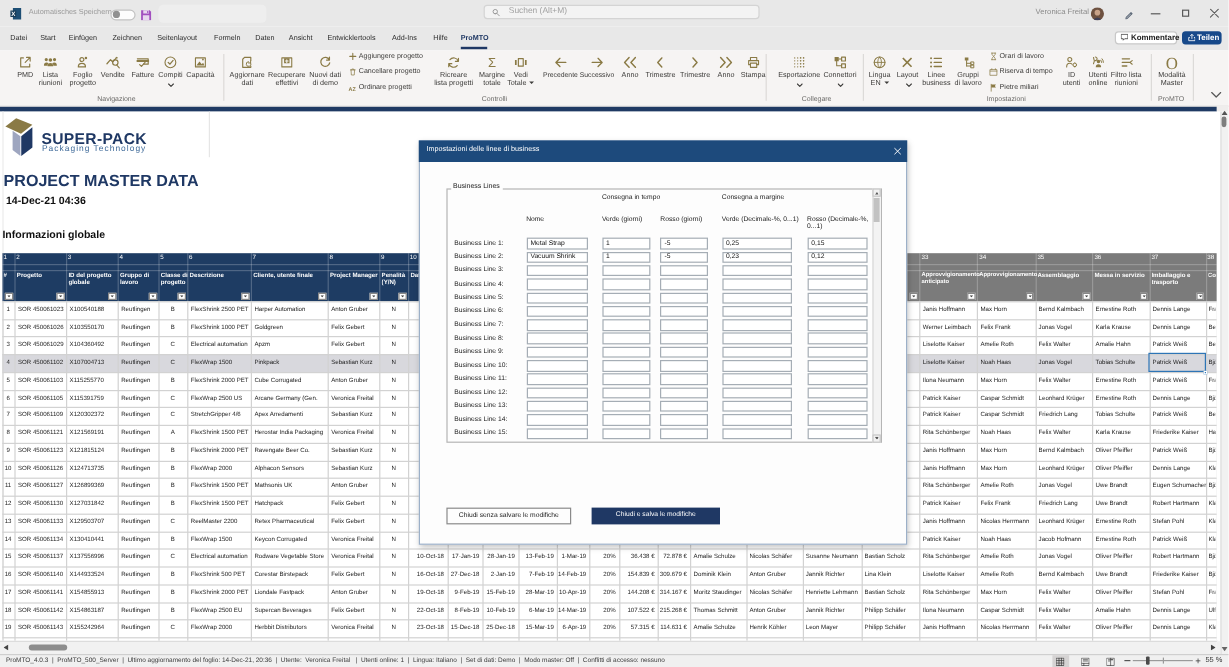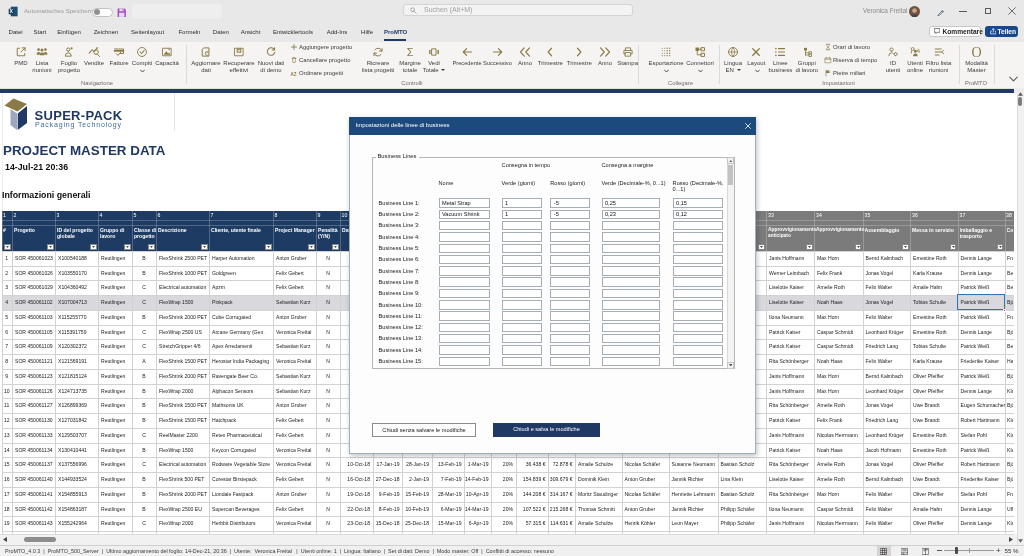--- a/index.html
+++ b/index.html
@@ -399,22 +399,22 @@
 <div style="position:absolute;left:3.5px;top:98px;width:24px;height:33px;">
       <svg width="24" height="33" viewBox="0 0 24 33">
         <path d="M0.5 7.5 L9.5 0.5 L23 6 L13.5 13.5 z" fill="#8a7a45"></path>
         <path d="M6.5 11 L13 15.5 V32 L6.5 27 z" fill="#9ea6c0"></path>
         <path d="M13.7 15.5 L23 8 V25 L13.7 32 z" fill="#1f3864"></path>
       </svg>
     </div>
 <div style="position:absolute;left:34.5px;top:108.5px;height:13px;font-size:13px;font-weight:bold;color:#1f3864;letter-spacing:0.3px;line-height:13px;">SUPER-PACK</div>
 <div style="position:absolute;left:35px;top:120.5px;height:8px;font-size:7px;color:#3f6a99;letter-spacing:0.85px;line-height:8px;">Packaging Technology</div>
 <div style="position:absolute;left:3px;top:143.5px;height:14px;font-size:13.4px;font-weight:bold;color:#1f3864;line-height:14px;">PROJECT MASTER DATA</div>
-<div style="position:absolute;left:5px;top:163px;height:9px;font-size:8.8px;font-weight:bold;color:#101010;line-height:9px;">14-Jul-21 20:36</div>
-<div style="position:absolute;left:2px;top:191px;height:9px;font-size:8.8px;font-weight:bold;color:#101010;line-height:9px;">Informazioni generali</div>
+<div style="position:absolute;left:5px;top:163px;height:9px;font-size:8.8px;font-weight:bold;color:#101010;line-height:9px;">14-Dec-21 04:36</div>
+<div style="position:absolute;left:2px;top:191px;height:9px;font-size:8.8px;font-weight:bold;color:#101010;line-height:9px;">Informazioni globale</div>
 <div style="position:absolute;left:1.5px;top:210.8px;width:598.5px;height:40px;background:#1e3c63;"></div>
 <div style="position:absolute;left:600px;top:210.8px;width:413.5px;height:40px;background:#7b7b7b;"></div>
 <div style="position:absolute;left:1.5px;top:210.8px;width:1px;height:40px;background:rgba(255,255,255,0.22);"></div>
 <div style="position:absolute;left:12px;top:210.8px;width:1px;height:40px;background:rgba(255,255,255,0.22);"></div>
 <div style="position:absolute;left:55px;top:210.8px;width:1px;height:40px;background:rgba(255,255,255,0.22);"></div>
 <div style="position:absolute;left:98px;top:210.8px;width:1px;height:40px;background:rgba(255,255,255,0.22);"></div>
 <div style="position:absolute;left:132px;top:210.8px;width:1px;height:40px;background:rgba(255,255,255,0.22);"></div>
 <div style="position:absolute;left:156px;top:210.8px;width:1px;height:40px;background:rgba(255,255,255,0.22);"></div>
 <div style="position:absolute;left:209px;top:210.8px;width:1px;height:40px;background:rgba(255,255,255,0.22);"></div>
 <div style="position:absolute;left:273px;top:210.8px;width:1px;height:40px;background:rgba(255,255,255,0.22);"></div>

